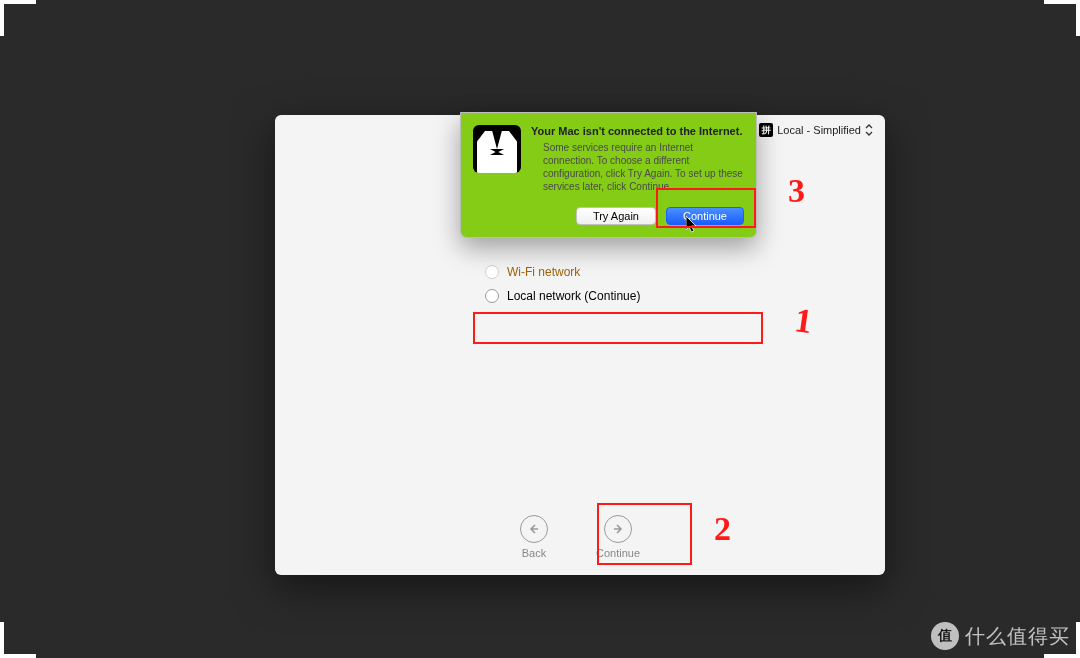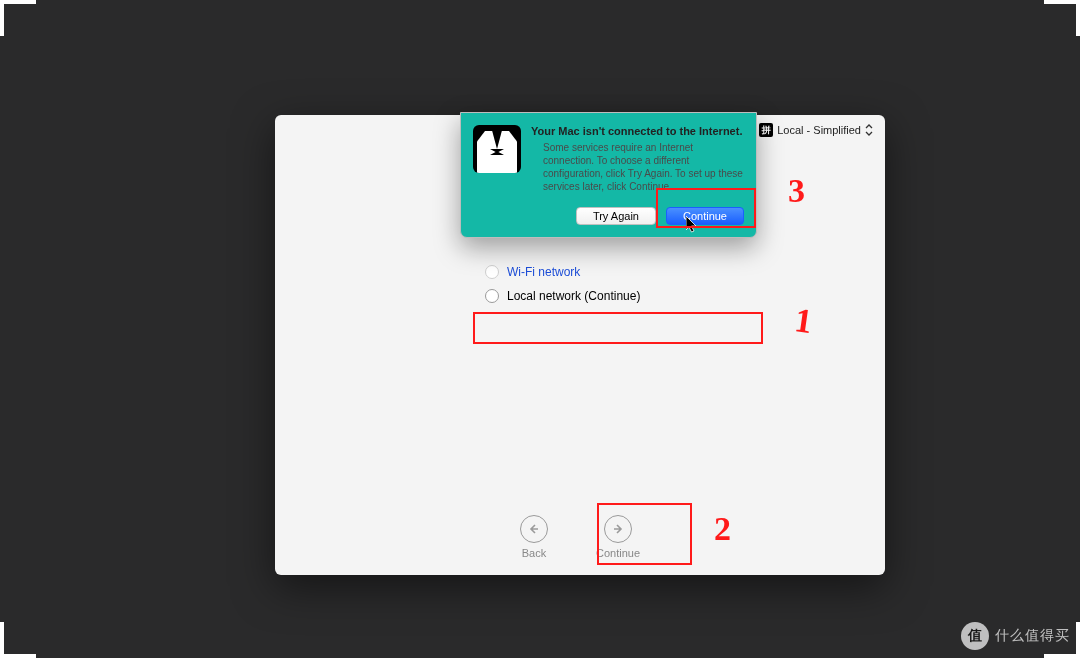--- a/index.html
+++ b/index.html
@@ -17,32 +17,32 @@
     .corner.br::before { bottom: 0; right: 0; } .corner.br::after { bottom: 0; right: 0; }
 
     .setup-window { position: absolute; left: 275px; top: 115px; width: 610px; height: 460px; background: #f4f4f4; border-radius: 6px; box-shadow: 0 12px 40px rgba(0,0,0,.5); }
 
     .ime { position: absolute; top: 8px; right: 12px; display: flex; align-items: center; gap: 4px; font-size: 11px; color: #222; }
     .ime-icon { width: 14px; height: 14px; background: #000; color: #fff; display: flex; align-items: center; justify-content: center; font-size: 9px; font-weight: bold; border-radius: 2px; }
     .ime svg { width: 8px; height: 12px; }
 
     .options { position: absolute; left: 210px; top: 150px; display: flex; flex-direction: column; gap: 10px; }
     .radio-row { display: flex; align-items: center; gap: 8px; font-size: 12px; }
-    .radio-row.dim { color: #1d4ed8; }
+    .radio-row.dim { color: #a16207; }
     .radio-row .radio { width: 14px; height: 14px; border: 1.3px solid #9a9a9a; border-radius: 50%; background: #fff; position: relative; flex: none; }
     .radio-row.dim .radio { border-color: #cfcfcf; }
     .radio-row .radio.selected { border-color: #0a60ff; background: #0a60ff; }
     .radio-row .radio.selected::after { content: ""; position: absolute; inset: 0; margin: auto; width: 5px; height: 5px; background: #fff; border-radius: 50%; }
 
     .nav { position: absolute; bottom: 16px; left: 0; right: 0; display: flex; justify-content: center; gap: 48px; }
     .nav-btn { display: flex; flex-direction: column; align-items: center; gap: 4px; font-size: 11px; color: #888; cursor: pointer; }
     .nav-btn .circle { width: 28px; height: 28px; border: 1.5px solid #9a9a9a; border-radius: 50%; display: flex; align-items: center; justify-content: center; }
     .nav-btn svg { stroke: #9a9a9a; }
 
-    .dialog { position: absolute; left: 185px; top: -3px; width: 297px; background: #14b8a6; border: 1px solid #bdbdbd; border-radius: 0 0 7px 7px; box-shadow: 0 10px 26px rgba(0,0,0,0.35); padding: 12px 12px 12px 12px; }
+    .dialog { position: absolute; left: 185px; top: -3px; width: 297px; background: #84cc16; border: 1px solid #bdbdbd; border-radius: 0 0 7px 7px; box-shadow: 0 10px 26px rgba(0,0,0,0.35); padding: 12px 12px 12px 12px; }
     .dialog-body { display: flex; gap: 10px; }
     .assistant-icon { width: 48px; height: 48px; background: #000; border-radius: 6px; flex: none; position: relative; overflow: hidden; }
     .assistant-icon::before { content: ""; position: absolute; left: 4px; right: 4px; top: 6px; bottom: 0; background: #fff; clip-path: polygon(20% 0, 80% 0, 100% 25%, 100% 100%, 0 100%, 0 25%); }
     .assistant-icon::after { content: ""; position: absolute; left: 40%; right: 40%; top: 6px; height: 18px; background: #000; clip-path: polygon(0 0, 100% 0, 50% 100%); }
     .bowtie { position: absolute; left: 50%; top: 24px; transform: translateX(-50%); width: 14px; height: 6px; background: #000; clip-path: polygon(0 0, 40% 50%, 0 100%, 100% 100%, 60% 50%, 100% 0); }
     .dialog-text h4 { font-size: 11px; font-weight: bold; color: #222; margin-bottom: 4px; }
     .dialog-text p { font-size: 10px; color: #4a4a4a; line-height: 1.3; margin-left: 12px; }
     .dialog-buttons { display: flex; justify-content: flex-end; gap: 10px; margin-top: 14px; }
     .btn { font-size: 11px; padding: 2px 16px; border-radius: 4px; border: 1px solid #c0c0c0; background: linear-gradient(#fff,#f0f0f0); cursor: pointer; }
     .btn.primary { background: linear-gradient(#4a90ff,#1a5fff); border-color: #1a5fff; color: #fff; }
@@ -52,21 +52,21 @@
     .anno-box1 { position: absolute; border: 2px solid #ff1a1a; left: 473px; top: 312px; width: 290px; height: 32px; }
     .anno-box2 { position: absolute; border: 2px solid #ff1a1a; left: 597px; top: 503px; width: 95px; height: 62px; }
     .anno-box3 { position: absolute; border: 2px solid #ff1a1a; left: 656px; top: 188px; width: 100px; height: 40px; }
     .anno-num { position: absolute; font-family: "Comic Sans MS", cursive; font-weight: bold; color: #ff1a1a; font-size: 34px; }
     .num1 { left: 795px; top: 302px; transform: rotate(8deg); }
     .num2 { left: 714px; top: 510px; }
     .num3 { left: 788px; top: 172px; }
 
     .watermark { position: absolute; right: 10px; bottom: 8px; display: flex; align-items: center; gap: 6px; opacity: .7; }
     .wm-circle { width: 28px; height: 28px; border-radius: 50%; background: #fff; display: flex; align-items: center; justify-content: center; font-size: 14px; font-weight: bold; color: #111; }
-    .wm-text { color: #fff; font-size: 14px; letter-spacing: 1px; }
+    .wm-text { color: #fff; font-size: 20px; letter-spacing: 1px; }
   </style>
 </head>
 <body>
 
 <div class="corner tl"></div>
 <div class="corner tr"></div>
 <div class="corner bl"></div>
 <div class="corner br"></div>
 
 <div class="setup-window">

